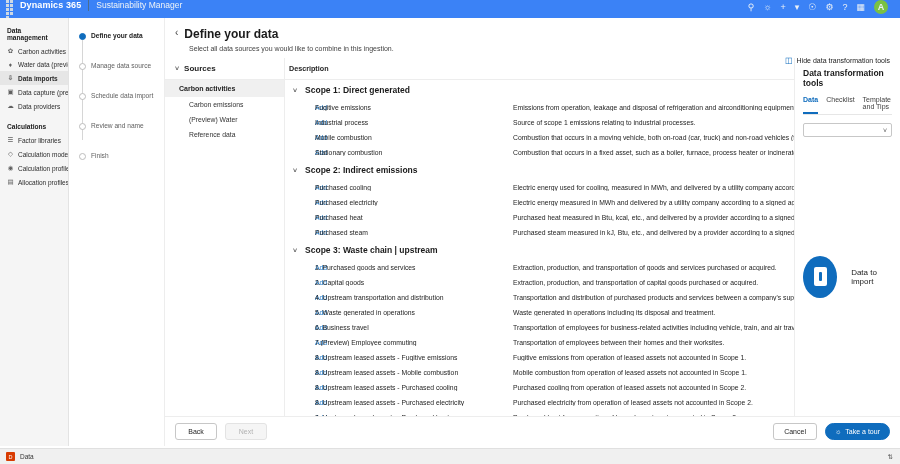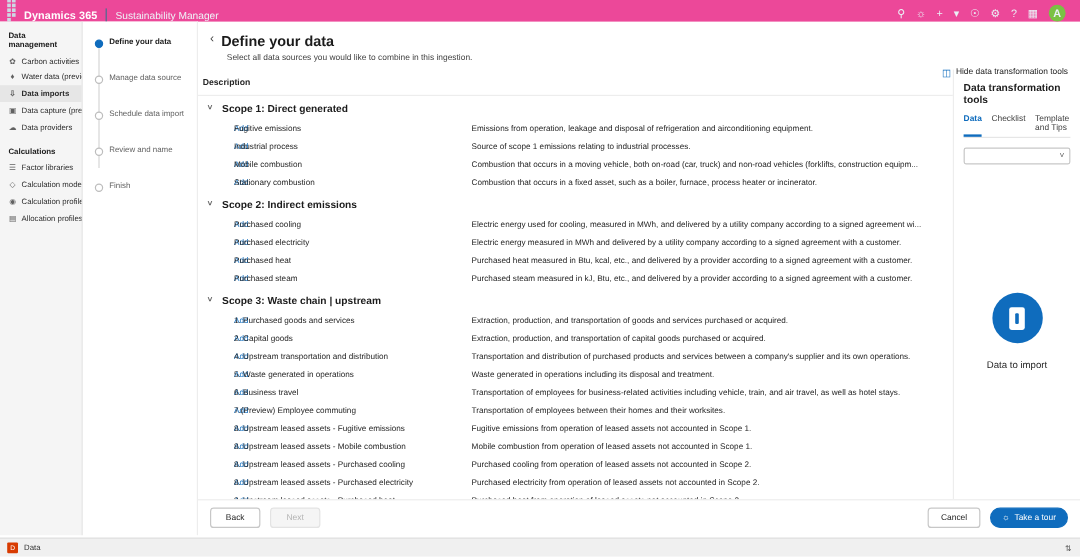--- a/index.html
+++ b/index.html
@@ -9,22 +9,22 @@
     font-family: "Liberation Sans", sans-serif;
     font-size: 8px;
     color: #242424;
     background: #ffffff;
     overflow: hidden;
   }
   #app { position: relative; width: 900px; height: 464px; }
 
   
   .suitebar {
-    height: 18px; background: #ec4899; color: #fff;
-    display: flex; align-items: flex-end; padding: 0 6px;
+    height: 18px; background: #3b82f6; color: #fff;
+    display: flex; align-items: flex-start; padding: 0 6px;
   }
   .waffle { width: 14px; display: flex; flex-wrap: wrap; gap: 1px; padding-right: 4px; }
   .waffle i { width: 3px; height: 3px; background: #cdd9e5; display: block; }
   .brand { font-size: 9px; font-weight: bold; letter-spacing: .1px; }
   .divider-v { width: 1px; height: 11px; background: #4a6d90; margin: 0 7px; }
   .appname { font-size: 8.5px; font-weight: normal; color: #eef3f8; }
   .suitebar .spacer { flex: 1; }
   .sb-icons { display: flex; align-items: center; gap: 9px; padding-right: 6px; }
   .sb-icons span { font-size: 9px; color: #eaf0f6; line-height: 1; }
   .avatar {
@@ -128,21 +128,21 @@
   }
   .tools-title { font-size: 8.5px; font-weight: bold; color: #1b1b1b; margin-bottom: 8px; }
   .tools-tabs { display: flex; gap: 8px; font-size: 7px; color: #424242; border-bottom: 1px solid #e6e6e6; }
   .tools-tabs .tab { padding-bottom: 4px; }
   .tools-tabs .tab.active { color: #0f6cbd; font-weight: bold; border-bottom: 2px solid #0f6cbd; }
   .tools-select {
     margin-top: 8px; height: 14px; border: 1px solid #c7c7c7; border-radius: 2px;
     display: flex; align-items: center; justify-content: flex-end; padding: 0 4px;
     font-size: 7px; color: #616161;
   }
-  .tools-empty { flex: 1; display: flex; flex-direction: column; align-items: center; justify-content: center; gap: 14px; }
+  .tools-empty { flex: 1; display: flex; align-items: center; justify-content: center; gap: 14px; }
   .tools-illus {
     width: 42px; height: 42px; border-radius: 50%; background: #0f6cbd;
     display: flex; align-items: center; justify-content: center;
   }
   .tools-illus .doc {
     width: 13px; height: 19px; background: #fff; border-radius: 2px;
     display: flex; align-items: center; justify-content: center;
   }
   .tools-illus .doc i { display: block; width: 3px; height: 9px; background: #0f6cbd; border-radius: 1px; }
   .tools-empty-label { font-size: 8px; color: #242424; }
@@ -290,20 +290,30 @@
       </div>
       <div class="page-sub">Select all data sources you would like to combine in this ingestion.</div>
 
       <div class="hidepanel">
         <span class="ic">◫</span>
         <span>Hide data transformation tools</span>
       </div>
 
       <div class="content-row">
 
+        <div class="sources">
+          <div class="sources-head">
+            <span class="chev">˅</span>
+            <span>Sources</span>
+          </div>
+          <div class="src-item active">Carbon activities</div>
+          <div class="src-sub">Carbon emissions</div>
+          <div class="src-sub">(Preview) Water</div>
+          <div class="src-sub">Reference data</div>
+        </div>
 
         <div class="table-wrap">
           <div class="thead">
             <div class="th-desc">Description</div>
           </div>
           <div class="tbody">
 
             <div class="scope-row">
               <span class="chev">˅</span>
               <span>Scope 1: Direct generated</span>

